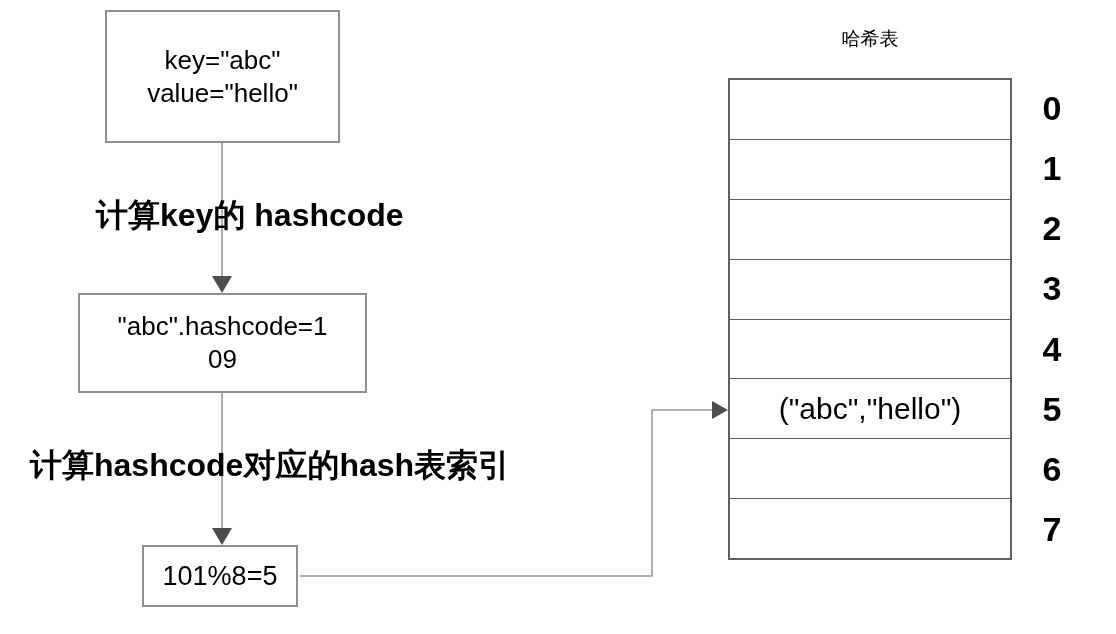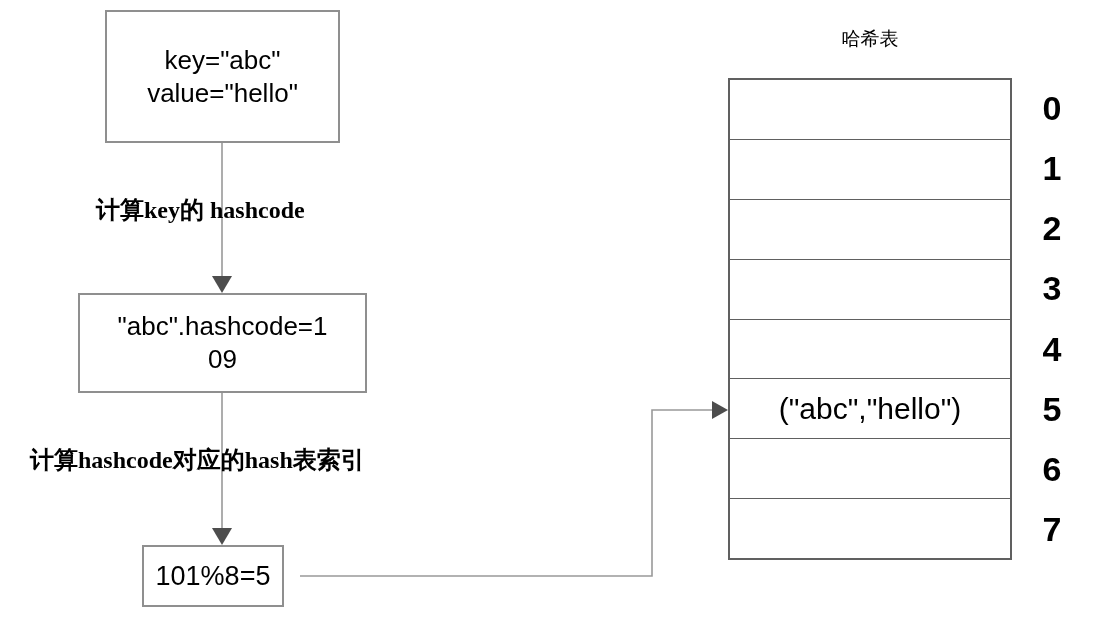--- a/index.html
+++ b/index.html
@@ -35,31 +35,30 @@
     z-index: 2;
     box-sizing: border-box;
   }
   .flow-box .line {
     font-size: 26px;
     line-height: 33px;
     white-space: nowrap;
   }
   #box-key-value   { left: 105px; top: 10px;  width: 235px; height: 133px; }
   #box-hashcode    { left: 78px;  top: 293px; width: 289px; height: 100px; }
-  #box-index-calc  { left: 142px; top: 545px; width: 142px; height: 62px; }
+  #box-index-calc  { left: 142px; top: 545px; width: 156px; height: 62px; }
   #box-index-calc .line { font-size: 27px; }
 
   .step-label {
     position: absolute;
-    font-size: 24px;
+    font-size: 32px;
     font-weight: 600;
     white-space: nowrap;
     z-index: 2;
     letter-spacing: 0px;
-    font-family: Liberation Serif, serif;
   }
   #step1-label { left: 96px; top: 194px; }
   #step2-label { left: 30px; top: 444px; }
 
   .table-title {
     position: absolute;
     left: 728px;
     top: 26px;
     width: 284px;
     text-align: center;

